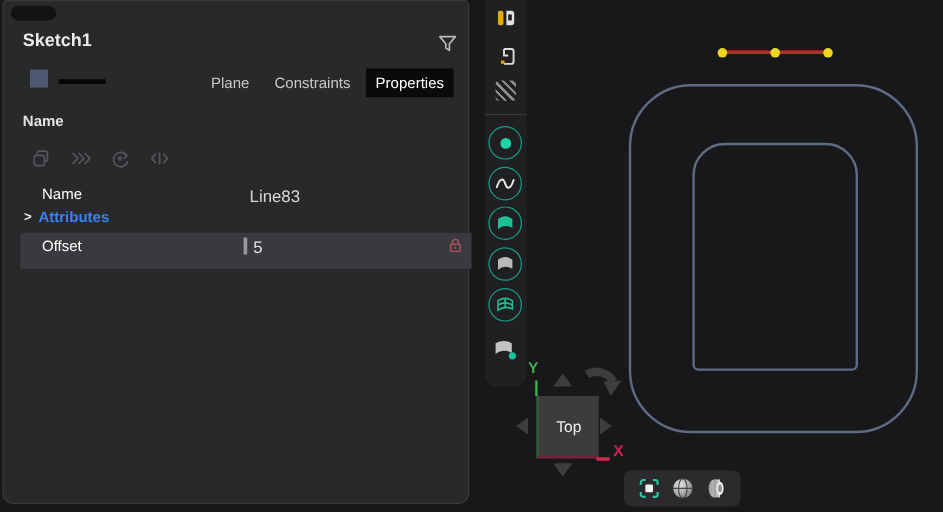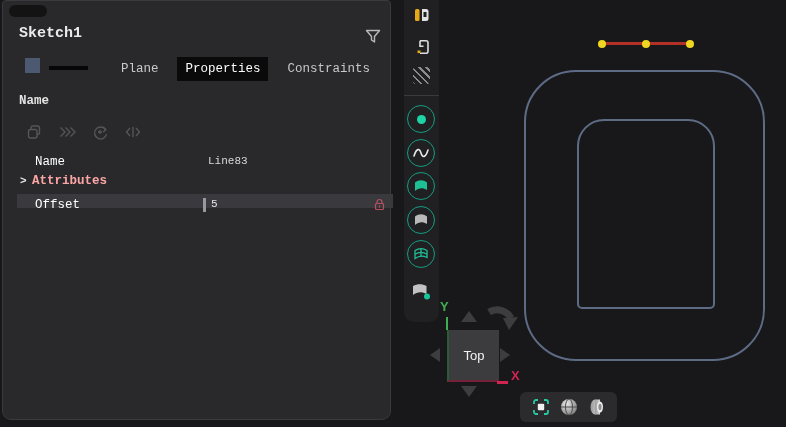--- a/index.html
+++ b/index.html
@@ -5,39 +5,39 @@
   html,body{margin:0;padding:0;}
   body{
     width:786px;height:427px;position:relative;overflow:hidden;
     background:#18181a;font-family:"Liberation Sans",sans-serif;
     -webkit-font-smoothing:antialiased;
   }
   .abs{position:absolute;}
 
   
   .panel{left:2px;top:0;width:389px;height:420px;background:#29292b;
-    border:1px solid #3a3a3c;border-radius:4px 4px 9px 9px;box-sizing:border-box;font-family:Liberation Mono, monospace;}
+    border:1px solid #3a3a3c;border-radius:4px 4px 9px 9px;box-sizing:border-box;}
   .pill{left:6px;top:4px;width:38px;height:12px;background:#131314;border-radius:6px;}
   .panel-title{left:16px;top:24px;font-size:15px;font-weight:bold;color:#eaeaea;}
   .filter-icon{left:360px;top:25px;width:20px;height:20px;}
   .swatch{left:22px;top:57px;width:15px;height:15px;background:#4d5871;}
   .line-preview{left:46px;top:65px;width:39px;height:4px;background:#060606;}
-  .tabs{top:56px;right:12px;height:24px;display:flex;align-items:center;gap:11px;font-size:12.5px;}
+  .tabs{top:56px;right:12px;height:24px;display:flex;align-items:center;gap:5px;font-size:12.5px;}
   .tab{padding:5px 8px;color:#c9c9c9;cursor:default;white-space:nowrap;}
   .tab.active{background:#0a0a0b;color:#ffffff;}
   .section-title{left:16px;top:93px;font-size:12.5px;font-weight:bold;color:#e3e3e3;}
   .prop-toolbar{left:22px;top:122px;display:flex;gap:15px;}
   .prop-toolbar svg{display:block;}
   .row-label{font-size:12.5px;color:#ffffff;}
-  .row-value{font-size:11px;color:#d8d8d8;}
+  .row-value{font-size:14px;color:#d8d8d8;}
   .name-label{left:32px;top:154px;}
   .name-value{left:205px;top:154px;}
   .attr-chevron{left:17px;top:174px;font-size:11px;font-weight:bold;color:#e6e6e6;}
-  .attr-label{left:29px;top:173px;font-size:12.5px;font-weight:bold;color:#fca5a5;}
-  .offset-row{left:14px;top:193px;width:376px;height:14px;background:#3a3a3e;}
+  .attr-label{left:29px;top:173px;font-size:12.5px;font-weight:bold;color:#3b82f6;}
+  .offset-row{left:14px;top:193px;width:376px;height:30px;background:#3a3a3e;}
   .offset-label{left:18px;top:4px;}
   .offset-divider{left:186px;top:4px;width:3px;height:14px;background:#98989e;}
   .offset-value{left:194px;top:4px;color:#e4e4e4;}
   .lock-icon{right:6px;top:3px;width:15px;height:15px;}
 
   
   .strip{left:404px;top:0;width:35px;height:322px;background:#202022;border-radius:0 0 10px 10px;}
   .strip-icon{left:8px;width:20px;height:20px;}
   .strip-divider{left:0;top:95px;width:35px;height:1px;background:#3a3a3c;}
   .circle-btn{left:407px;width:28px;height:28px;border:1.5px solid #159d82;border-radius:50%;
@@ -81,22 +81,22 @@
     <svg width="20" height="20" viewBox="0 0 20 20">
         <path d="M3.5,4.5 H16.5 L11.5,10.5 V16 L8.5,14 V10.5 Z" fill="none" stroke="#b9b9b9" stroke-width="1.4" stroke-linejoin="round"></path>
       </svg>
   </span>
 
   <div class="abs swatch"></div>
   <div class="abs line-preview"></div>
 
   <div class="abs tabs">
     <div class="tab">Plane</div>
+    <div class="tab">Constraints</div>
     <div class="tab active">Properties</div>
-    <div class="tab">Constraints</div>
   </div>
 
   <div class="abs section-title">Name</div>
 
   <div class="abs prop-toolbar">
     <span>
       <svg width="18" height="18" viewBox="0 0 18 18">
           <rect x="6" y="3" width="8.5" height="8.5" rx="2" fill="none" stroke="#55555a" stroke-width="1.4"></rect>
           <rect x="3.5" y="6.5" width="8.5" height="8.5" rx="2" fill="#29292b" stroke="#55555a" stroke-width="1.4"></rect>
         </svg>

